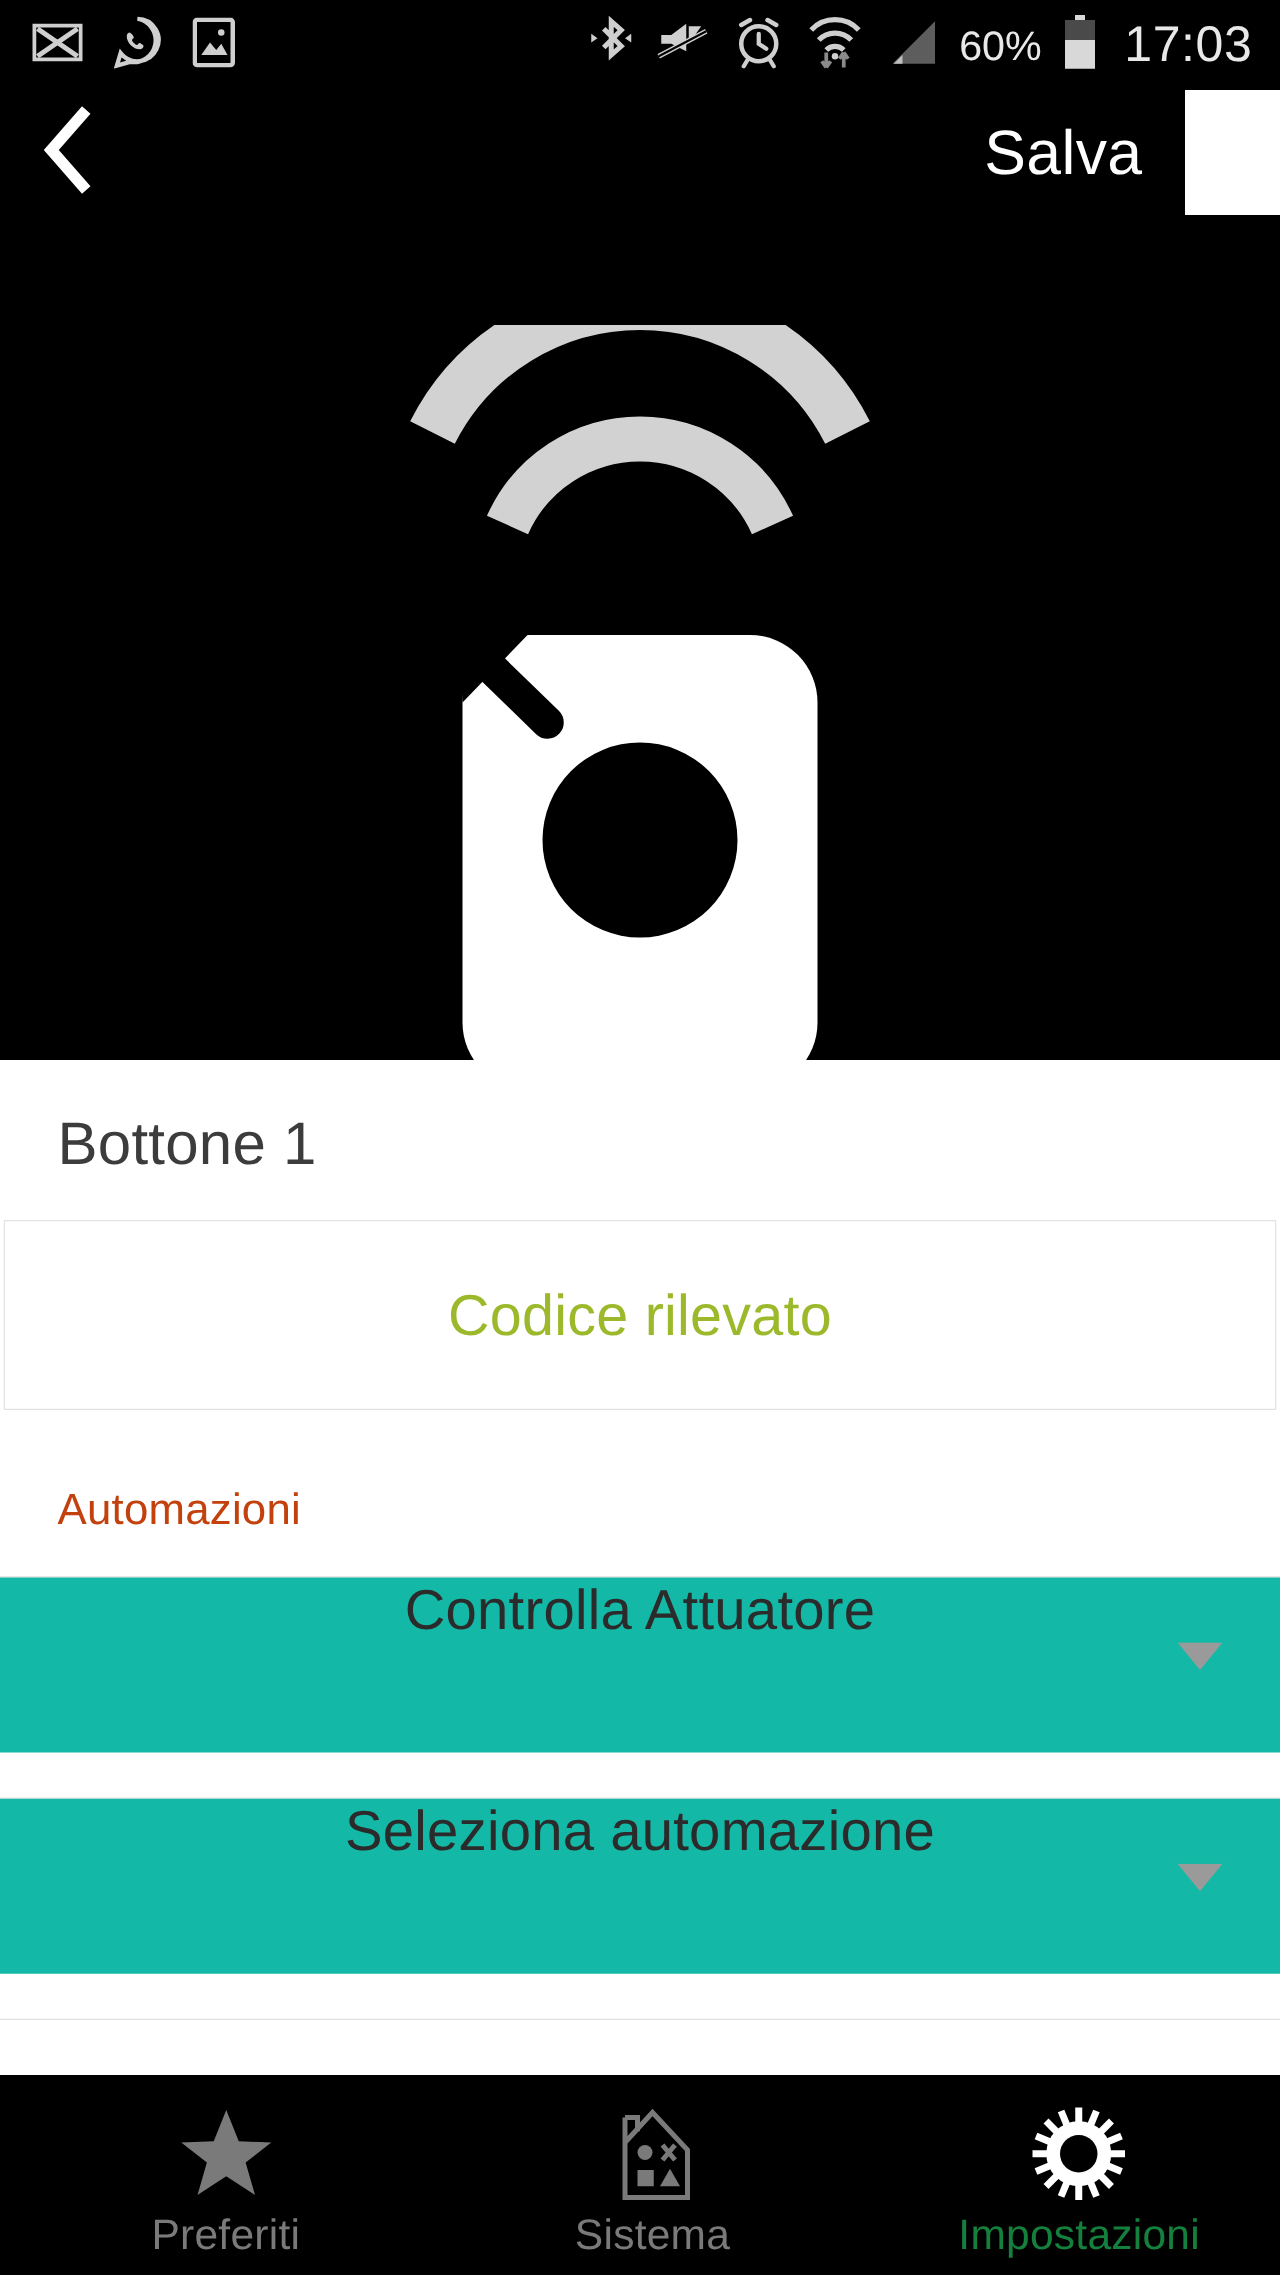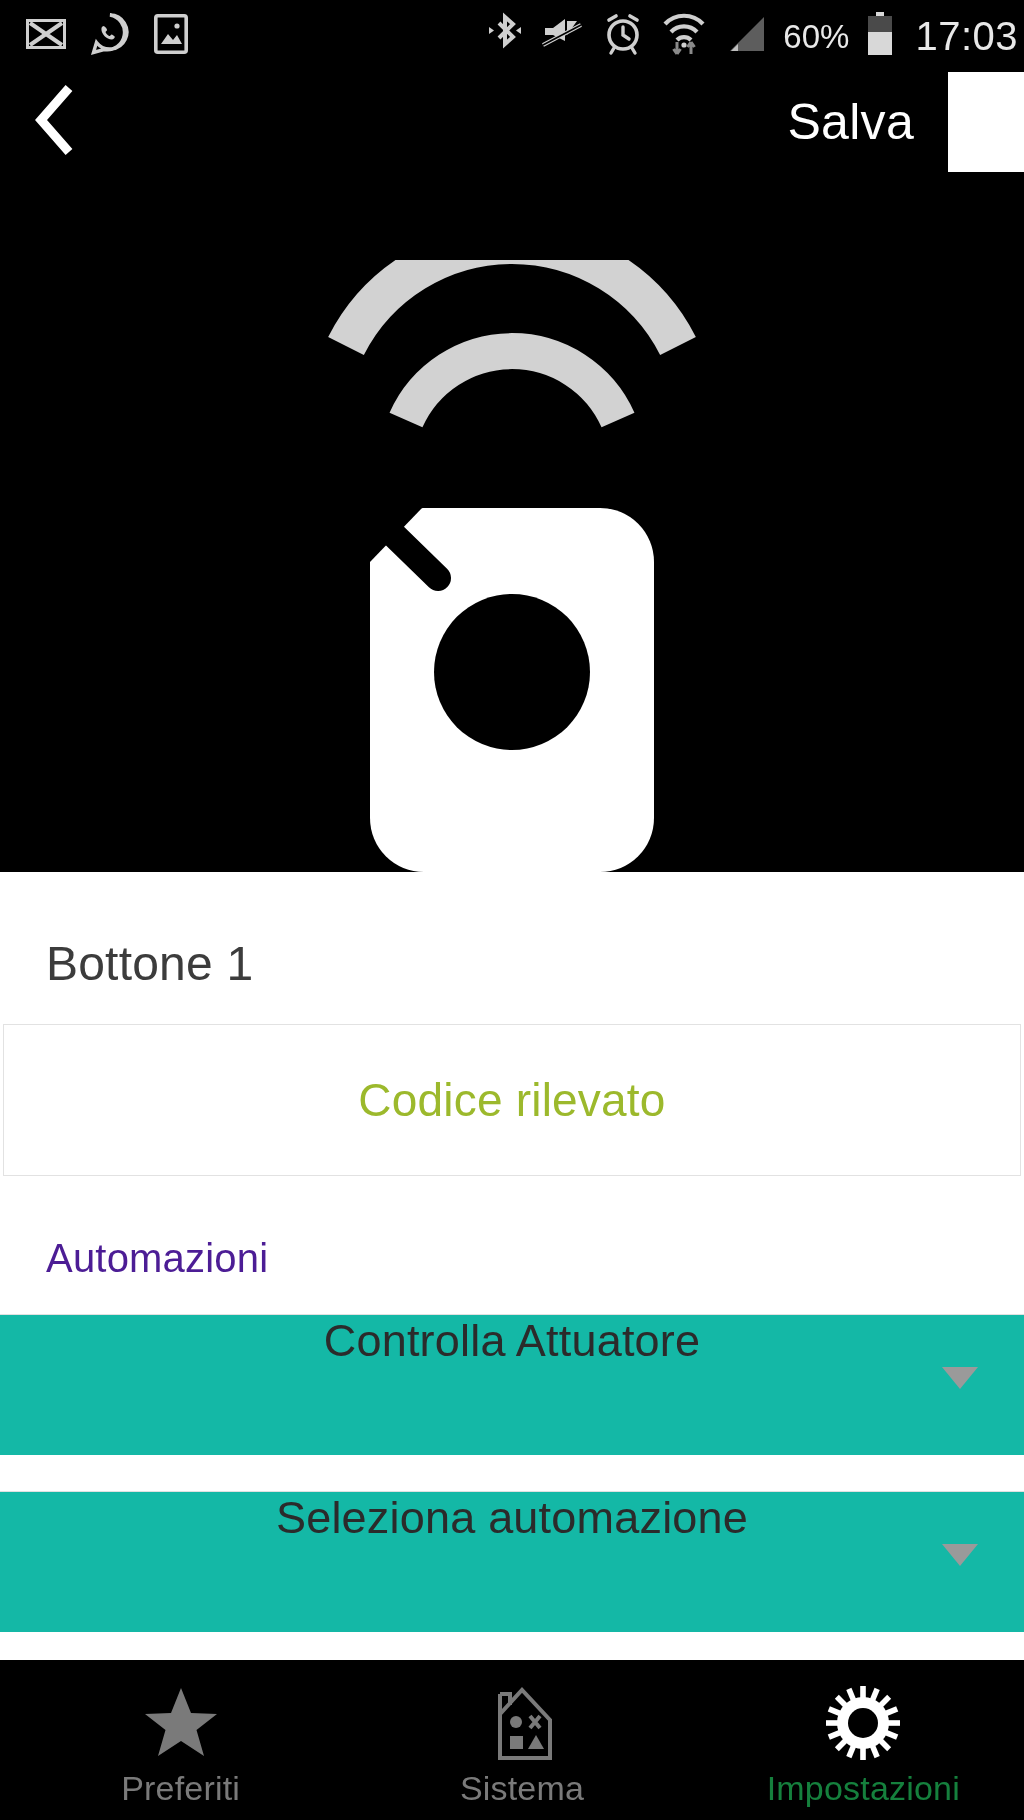--- a/index.html
+++ b/index.html
@@ -10,21 +10,21 @@
     overflow:hidden;
   }
   #app { position:relative; width:1024px; height:1820px; background:#fff; }
 
   
   .statusbar{
     position:absolute; left:0; top:0; width:1024px; height:72px;
     background:#000; display:flex; align-items:center;
   }
   .sb-left{ display:flex; align-items:center; gap:24px; padding-left:26px; }
-  .sb-right{ margin-left:auto; display:flex; align-items:center; gap:17px; padding-right:6px; }
+  .sb-right{ margin-left:auto; display:flex; align-items:center; gap:17px; padding-right:22px; }
   .sb-icon{ display:block; }
   .sb-clock{
     color:#e8e8e8; font-size:40px; letter-spacing:0.5px; line-height:1;
     font-family:"Liberation Sans", sans-serif; padding-left:4px;
   }
   .sb-batt-pct{ color:#e8e8e8; font-size:33px; line-height:1; }
 
   
   .navbar{
     position:absolute; left:0; top:72px; width:948px; height:100px;
@@ -37,36 +37,36 @@
   }
 
   
   .hero{
     position:absolute; left:0; top:172px; width:1024px; height:700px;
     background:#000; overflow:hidden;
   }
   .hero svg{ position:absolute; left:50%; transform:translateX(-50%); top:88px; }
 
   
-  .content{ position:absolute; left:0; top:896px; width:1024px; height:788px; background:#fff; }
+  .content{ position:absolute; left:0; top:848px; width:1024px; height:788px; background:#fff; }
 
   .device-title{
     padding:44px 0 0 46px; font-size:48px; color:#3c3c3c; line-height:1;
     letter-spacing:0.2px;
   }
 
   .code-card{
     margin:36px 3px 0 3px; height:152px; background:#fff;
     border:1px solid #e2e2e2;
     display:flex; align-items:center; justify-content:center; cursor:pointer;
   }
   .code-card-text{ font-size:46px; color:#9cb92c; letter-spacing:0.2px; }
 
   .section-label{
-    padding:62px 0 0 46px; font-size:40px; color:#4c1d95; letter-spacing:0.2px;
+    padding:62px 0 0 46px; font-size:35px; color:#c2410c; letter-spacing:0.2px;
     line-height:1;
   }
   .divider{ height:1px; background:#e0e0e0; margin-top:36px; }
 
   .row{
     position:relative; height:140px; display:flex; align-items:center;
     padding-left:46px; padding-right:46px; background:#14b8a6; cursor:pointer;flex-direction:column;
   }
   .row-label{ font-size:45px; color:#2b2b2b; letter-spacing:0.2px; }
   .caret{ margin-left:auto; }

